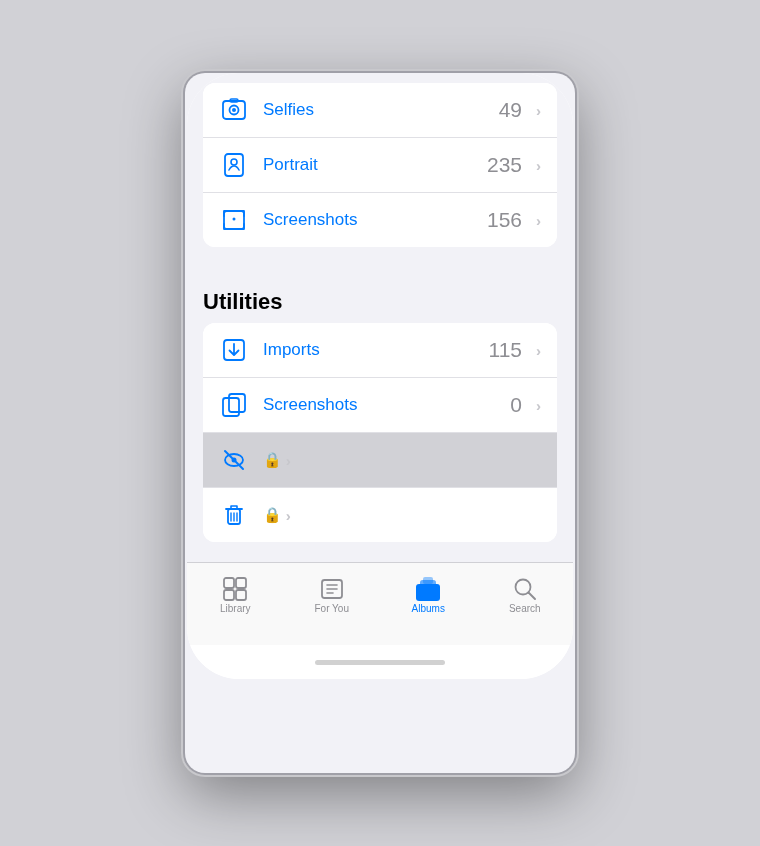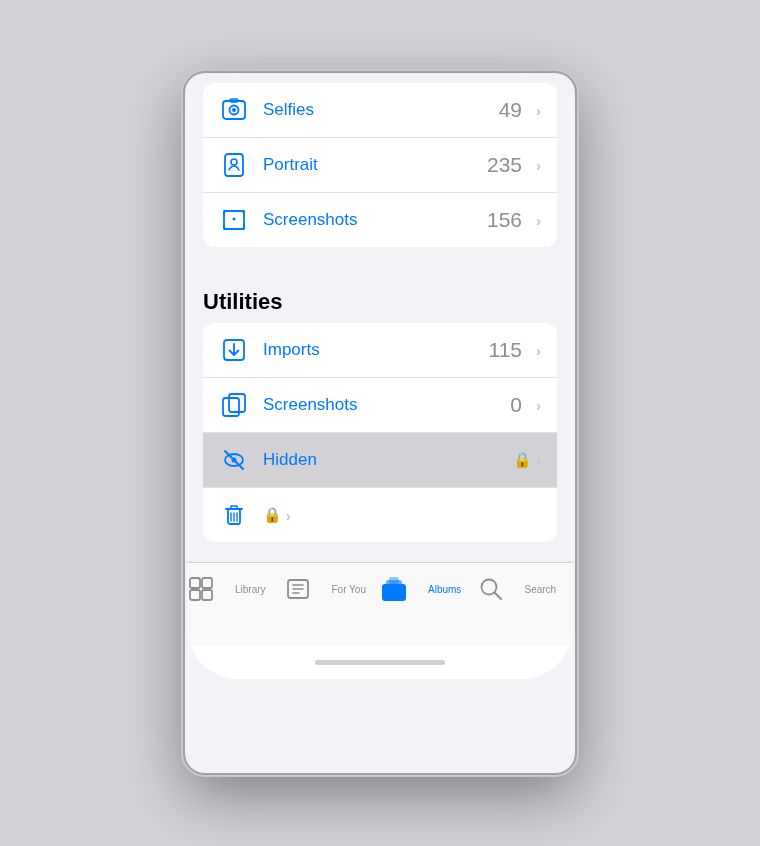--- a/index.html
+++ b/index.html
@@ -115,23 +115,23 @@
       background: rgba(249,249,249,0.94);
       border-top: 0.5px solid #d0d0d5;
       display: flex;
       align-items: flex-start;
       justify-content: space-around;
       padding: 10px 0 0;
       height: 83px;
     }
     .tab-item {
       display: flex;
-      flex-direction: row;
-      align-items: center;
-      gap: 20px;
+      flex-direction: column;
+      align-items: center;
+      gap: 0;
       cursor: pointer;
       flex: 1;
       padding-top: 2px;
     }
     .tab-icon {
       width: 28px;
       height: 28px;
       display: flex;
       align-items: center;
       justify-content: center;
@@ -252,21 +252,20 @@
 
         <div class="list-item highlighted">
           <div class="item-icon">
             <svg viewBox="0 0 26 26" fill="none" xmlns="http://www.w3.org/2000/svg">
 
               <ellipse cx="13" cy="13" rx="9" ry="6" stroke="#007aff" stroke-width="1.8" fill="none"></ellipse>
               <circle cx="13" cy="13" r="2.5" fill="#007aff"></circle>
               <line x1="4" y1="4" x2="22" y2="22" stroke="#007aff" stroke-width="2" stroke-linecap="round"></line>
             </svg>
           </div>
-          <span class="item-label">Hidden</span>
           <span class="item-lock">🔒</span>
           <span class="item-chevron">›</span>
         </div>
 
         <div class="list-item">
           <div class="item-icon">
             <svg viewBox="0 0 26 26" fill="none" xmlns="http://www.w3.org/2000/svg">
 
               <path d="M5 7 L21 7" stroke="#007aff" stroke-width="1.8" stroke-linecap="round"></path>
               <path d="M10 7 L10 4 L16 4 L16 7" stroke="#007aff" stroke-width="1.6" fill="none" stroke-linecap="round" stroke-linejoin="round"></path>

